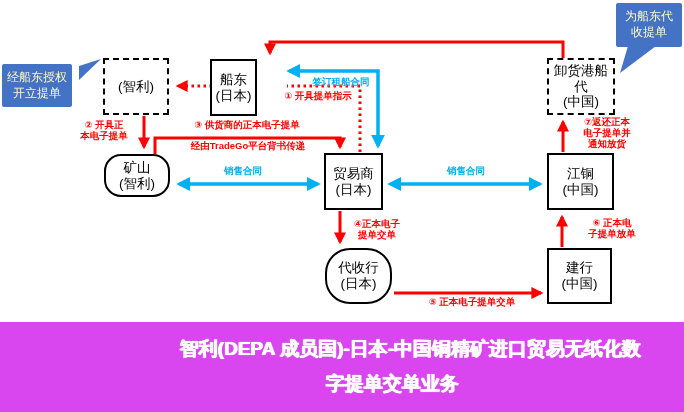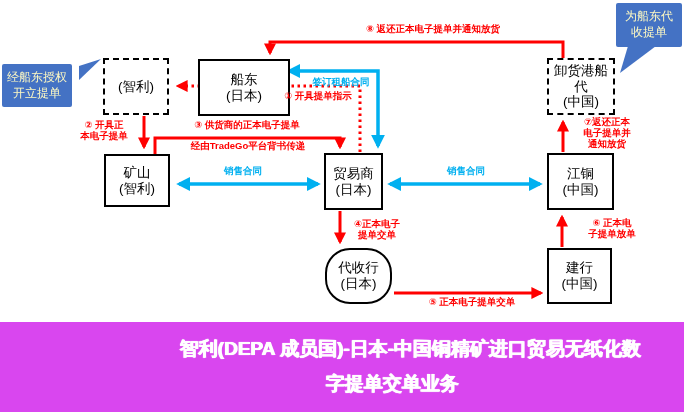--- a/index.html
+++ b/index.html
@@ -62,29 +62,29 @@
 开立提单</span>
   </div>
   <div class="callout" style="left:616px;top:3px;width:66px;height:44px;">
     <span style="white-space:pre-line">为船东代
 收提单</span>
   </div>
 
   <div class="node dashed" style="left:103px;top:58px;width:66px;height:57px;">
     <span>(智利)</span>
   </div>
-  <div class="node" style="left:198px;top:59px;width:92px;height:57px;">
+  <div class="node" style="left:210px;top:59px;width:47px;height:57px;">
     <span>船东</span>
     <span>(日本)</span>
   </div>
   <div class="node dashed" style="left:547px;top:58px;width:68px;height:57px;">
     <span>卸货港船代</span>
     <span>(中国)</span>
   </div>
-  <div class="node" style="left:104px;top:154px;width:66px;height:53px;">
+  <div class="node" style="left:104px;top:154px;width:66px;height:43px;border-radius:17px;">
     <span>矿山</span>
     <span>(智利)</span>
   </div>
   <div class="node" style="left:324px;top:153px;width:59px;height:57px;">
     <span>贸易商</span>
     <span>(日本)</span>
   </div>
   <div class="node" style="left:547px;top:153px;width:67px;height:57px;">
     <span>江铜</span>
     <span>(中国)</span>
@@ -104,21 +104,20 @@
   <div class="lbl red" style="left:248px;top:141px;">经由TradeGo平台背书传递</div>
   <div class="lbl red" style="left:247px;top:120px;">③ 供货商的正本电子提单</div>
   <div class="lbl red" style="left:377px;top:219px;">④正本电子
 提单交单</div>
   <div class="lbl red" style="left:472px;top:297px;">⑤ 正本电子提单交单</div>
   <div class="lbl red" style="left:612px;top:218px;">⑥ 正本电
 子提单放单</div>
   <div class="lbl red" style="left:607px;top:117px;">⑦返还正本
 电子提单并
 通知放货</div>
-  <div class="lbl red" style="left:433px;top:24px;">⑧ 返还正本电子提单并通知放货</div>
   <div class="lbl blue" style="left:341px;top:57px;margin-top:20px;">签订租船合同</div>
   <div class="lbl blue" style="left:243px;top:166px;">销售合同</div>
   <div class="lbl blue" style="left:466px;top:166px;">销售合同</div>
 
   <div class="caption">
     <div class="l1">智利(DEPA 成员国)-日本-中国铜精矿进口贸易无纸化数</div>
     <div class="l2">字提单交单业务</div>
   </div>
 
 </div>

